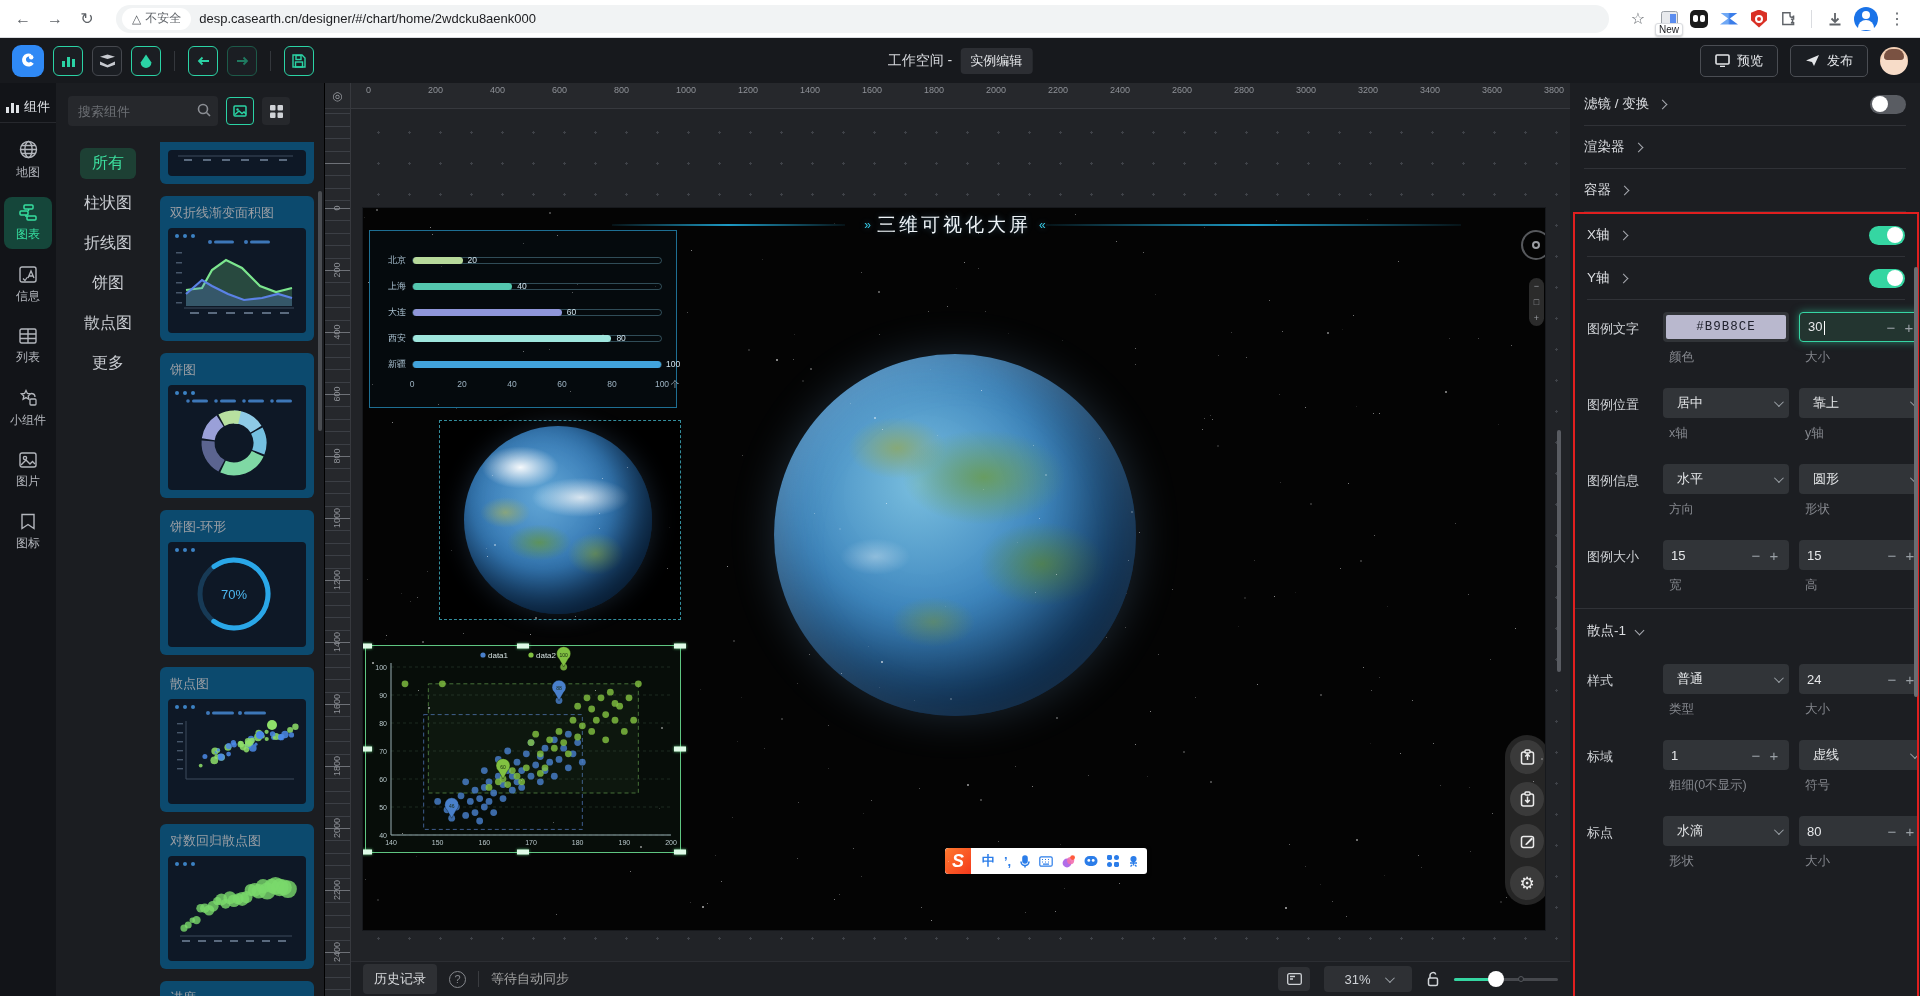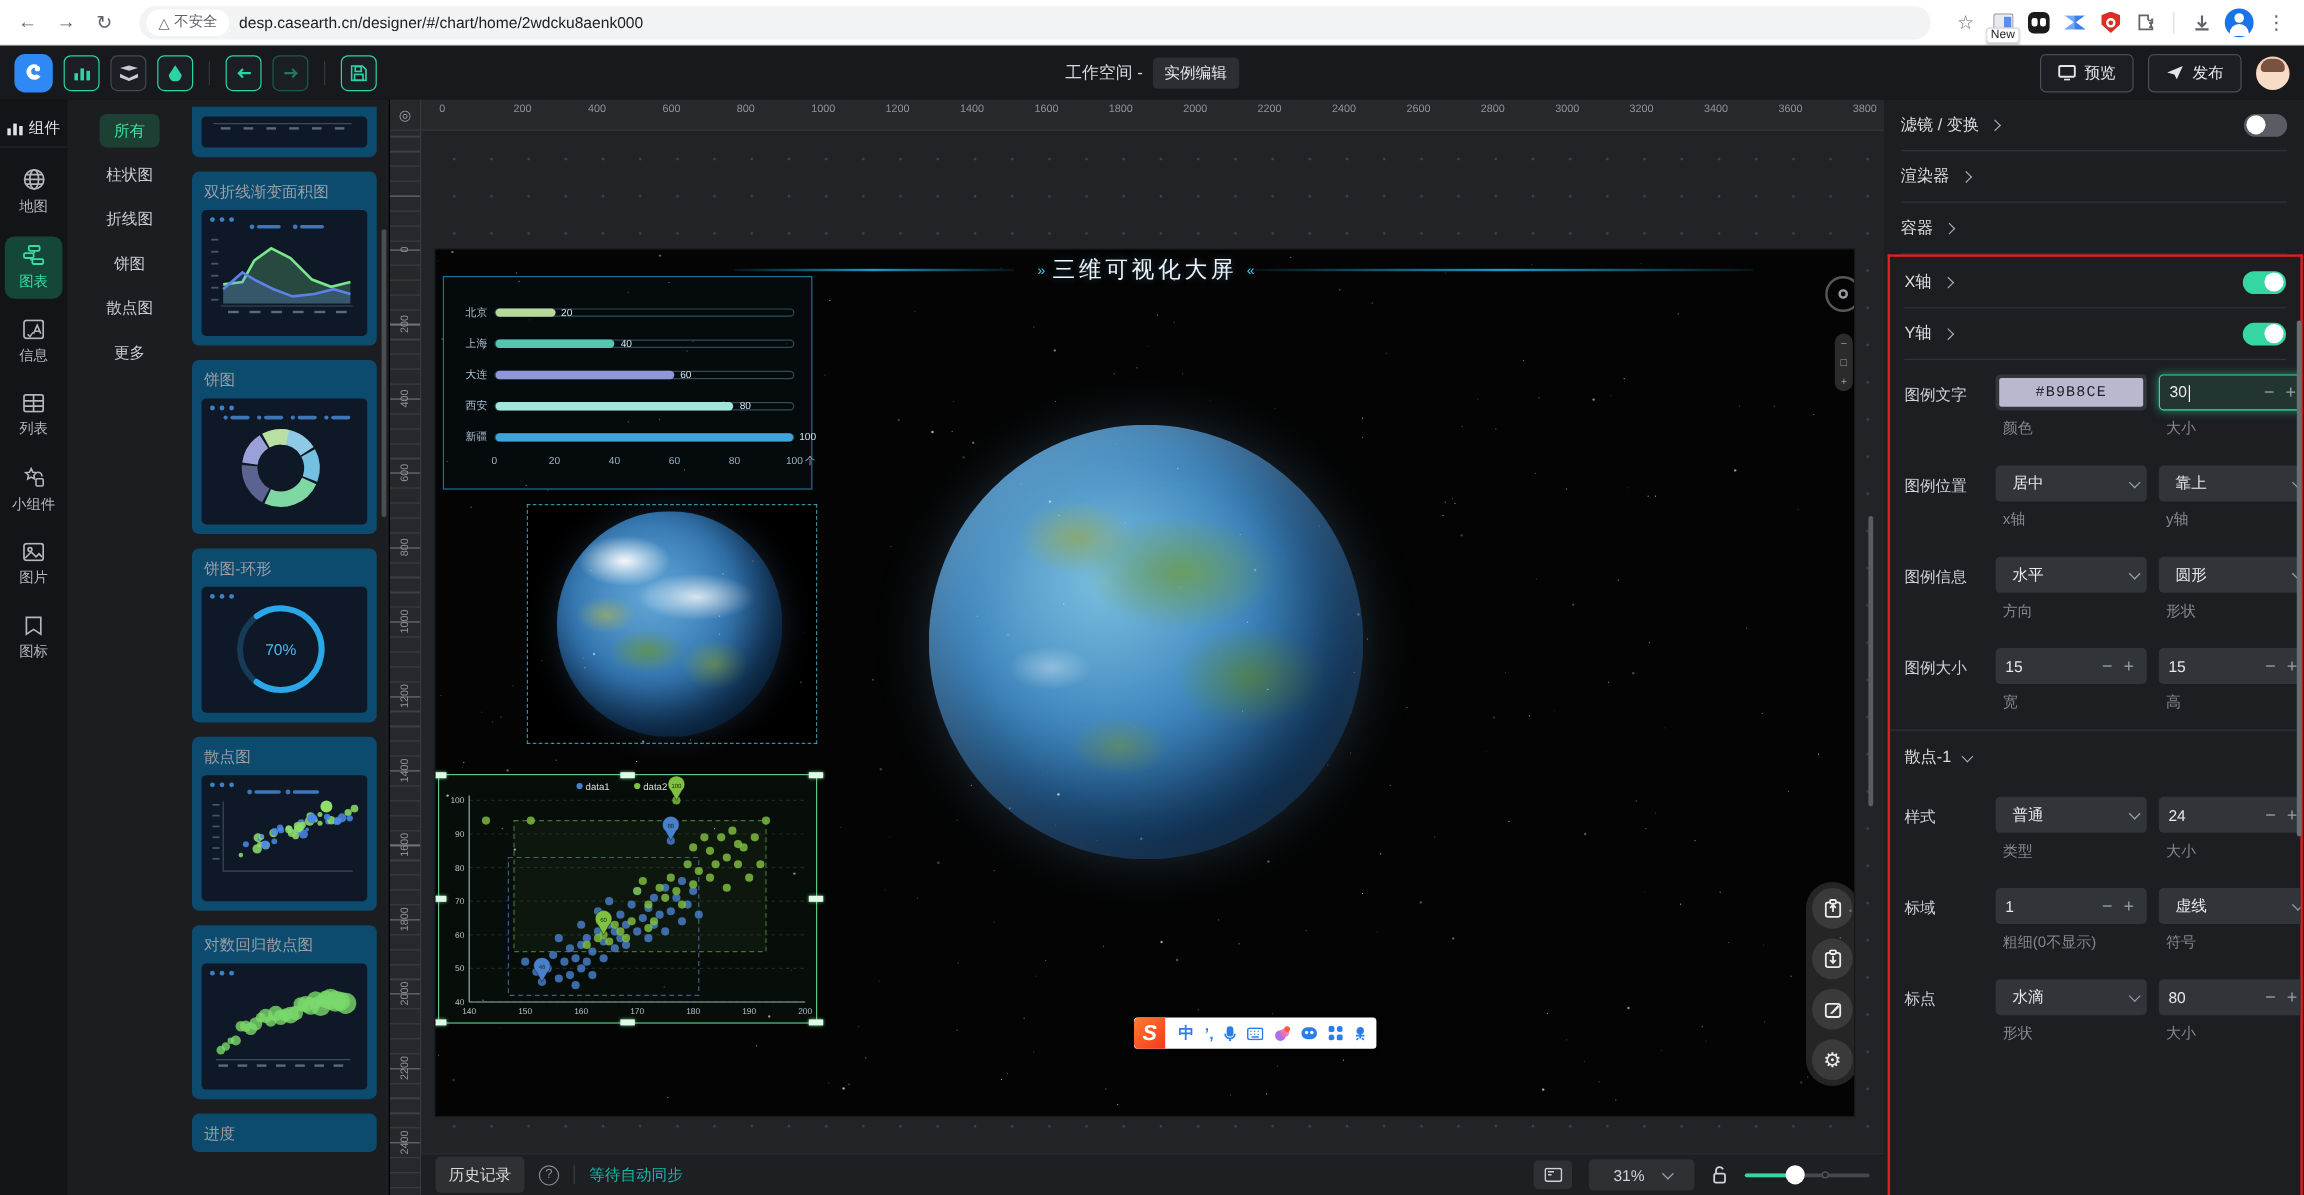--- a/index.html
+++ b/index.html
@@ -48,21 +48,21 @@
   .search-row{display:flex;align-items:center;gap:8px;padding:13px 10px 10px 12px}
   .search-box{position:relative;width:150px}
   .search-box input{width:150px;height:30px;background:#26282c;border:none;border-radius:4px;color:#cfd2d6;font-size:13px;padding:0 28px 0 10px;outline:none;font-family:inherit}
   .search-box input::placeholder{color:#6d7075}
   .search-box .mag{position:absolute;right:7px;top:7px;color:#8b8e94}
   .sq-btn{width:28px;height:28px;border-radius:4px;display:flex;align-items:center;justify-content:center}
   .sq-btn.teal{border:1px solid #2bd3a5;color:#2bd3a5;background:#1b1e23}
   .sq-btn.plain{background:#26282c;color:#d0d3d7}
   .panel-body{display:flex;padding:6px 0 0 0}
   .cats{width:104px;display:flex;flex-direction:column;align-items:center;gap:9px;padding-top:6px}
-  .cat{color:#c8cbd0;font-size:13px;padding:5px 12px;border-radius:6px}
+  .cat{color:#c8cbd0;font-size:16px;padding:5px 12px;border-radius:6px}
   .cat.active{background:#1d4034;color:#3cdf9f}
   .cards{flex:1;display:flex;flex-direction:column;gap:12px;padding-right:10px}
   .card{background:#0c4a6e;border-radius:6px;overflow:hidden}
   .card .clabel{color:#9b9ea4;font-size:13px;padding:8px 10px 6px}
   .thumb{margin:0 8px 8px;height:105px;background:#0e1826;border-radius:4px;position:relative;overflow:hidden}
   .thumb .dots{position:absolute;top:6px;left:7px;display:flex;gap:4px}
   .thumb .dots i{width:4px;height:4px;border-radius:50%;background:#3b82c4}
   .card.partial{border-radius:0 0 6px 6px}
   .card.partial .thumb{margin-top:8px;height:26px}
   .panel-sb{position:absolute;right:2px;top:108px;width:4px;height:240px;background:#4a4d52;border-radius:2px}
@@ -114,21 +114,21 @@
   .zoom-pill{position:absolute;left:1166px;top:70px;width:15px;height:48px;background:#2b2b2b;border-radius:8px;display:flex;flex-direction:column;align-items:center;justify-content:space-around;color:#9a9da2;font-size:9px}
   
   .sogou{position:absolute;left:582px;top:640px;height:26px;background:#fff;border-radius:3px;display:flex;align-items:center;padding-right:8px;gap:9px;box-shadow:0 1px 4px rgba(0,0,0,.5)}
   .sogou .slogo{width:26px;height:26px;border-radius:4px 0 0 4px;background:linear-gradient(135deg,#ff7a2f,#f4391c);color:#fff;font-weight:bold;font-size:18px;font-style:italic;display:flex;align-items:center;justify-content:center;margin-right:2px}
   .sogou .sg{color:#2b7de9;font-size:13px;font-weight:bold;display:flex;align-items:center}
   
   .statusbar{position:absolute;left:26px;right:0;bottom:0;height:35px;background:#1d1f23;border-top:1px solid #2c2e33;display:flex;align-items:center;padding:0 12px;gap:12px;z-index:20}
   .hist-btn{background:#2e3034;border-radius:4px;padding:6px 11px;color:#d8dadd;font-size:13px}
   .qmark{width:17px;height:17px;border:1.5px solid #85888d;border-radius:50%;color:#85888d;font-size:11px;display:flex;align-items:center;justify-content:center}
   .sdiv{width:1px;height:16px;background:#3a3c40}
-  .sync{color:#14b8a6;font-size:13px}
+  .sync{color:#a3a3a3;font-size:13px}
   .sb-right{margin-left:auto;display:flex;align-items:center;gap:14px}
   .panel-btn{width:32px;height:24px;background:#2e3034;border-radius:4px;display:flex;align-items:center;justify-content:center;color:#cfd2d6}
   .zoom-select{width:88px;height:26px;background:#2e3034;border-radius:4px;color:#cfd2d6;font-size:13px;display:flex;align-items:center;justify-content:center;gap:14px}
   .chev{width:7px;height:7px;border-right:1.5px solid #9aa0a6;border-bottom:1.5px solid #9aa0a6;transform:rotate(45deg) translateY(-2px)}
   .slider{width:104px;height:16px;position:relative;display:flex;align-items:center}
   .slider .track{width:100%;height:3px;background:#46484d;border-radius:2px}
   .slider .fillz{position:absolute;left:0;width:40%;height:3px;background:#35d6a2;border-radius:2px}
   .slider .knob{position:absolute;left:calc(40% - 8px);width:16px;height:16px;border-radius:50%;background:#fff}
   .slider .detent{position:absolute;left:62%;width:6px;height:6px;border-radius:50%;background:#202226;border:1px solid #55585d}
   
@@ -353,20 +353,46 @@
             <svg width="16" height="17" fill="none" stroke="currentColor" stroke-width="1.4">
               <path d="M2 1.5h12v14l-6-4-6 4z"></path>
             </svg>
           </span>
           <span>图标</span>
         </div>
       </div>
   </div>
 
   <div class="panel">
+    <div class="search-row">
+      <div class="search-box">
+        <input placeholder="搜索组件" style="">
+        <span class="mag">
+          <svg width="14" height="14" fill="none" stroke="currentColor" stroke-width="1.6">
+              <circle cx="6" cy="6" r="4.5"></circle>
+              <path d="M9.5 9.5 13 13"></path>
+            </svg>
+        </span>
+      </div>
+      <div class="sq-btn teal">
+        <svg width="14" height="12" fill="none" stroke="currentColor" stroke-width="1.5">
+            <rect x="1" y="1" width="12" height="10" rx="1"></rect>
+            <circle cx="4.5" cy="4.5" r="1.2" fill="currentColor" stroke="none"></circle>
+            <path d="M2 9.5 6 6l3 2.5 2-1.5 2 2"></path>
+          </svg>
+      </div>
+      <div class="sq-btn plain">
+        <svg width="13" height="13" fill="currentColor">
+            <rect x="0" y="0" width="5.5" height="5.5" rx="1"></rect>
+            <rect x="7.5" y="0" width="5.5" height="5.5" rx="1"></rect>
+            <rect x="0" y="7.5" width="5.5" height="5.5" rx="1"></rect>
+            <rect x="7.5" y="7.5" width="5.5" height="5.5" rx="1"></rect>
+          </svg>
+      </div>
+    </div>
     <div class="panel-body">
       <div class="cats" id="cats">
           <div class="cat active">所有</div>
           <div class="cat">柱状图</div>
           <div class="cat">折线图</div>
           <div class="cat">饼图</div>
           <div class="cat">散点图</div>
           <div class="cat">更多</div>
         </div>
       <div class="cards" id="cards">

